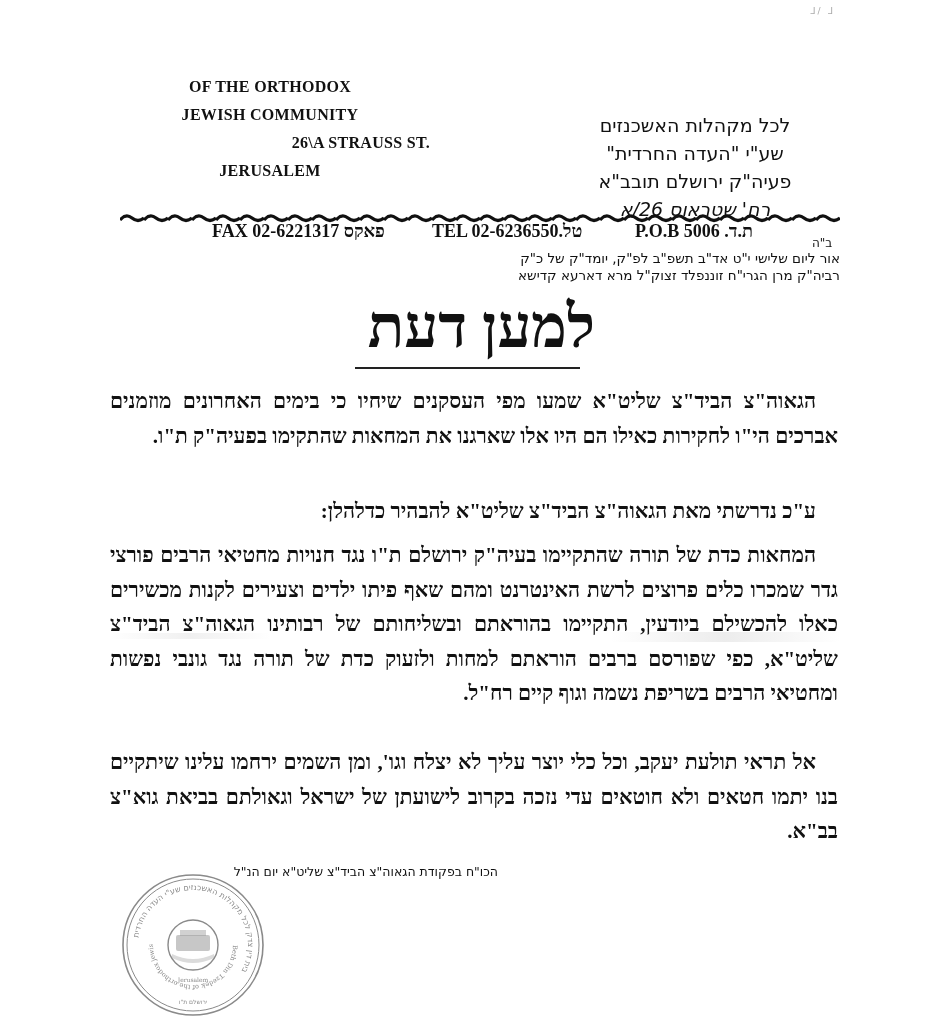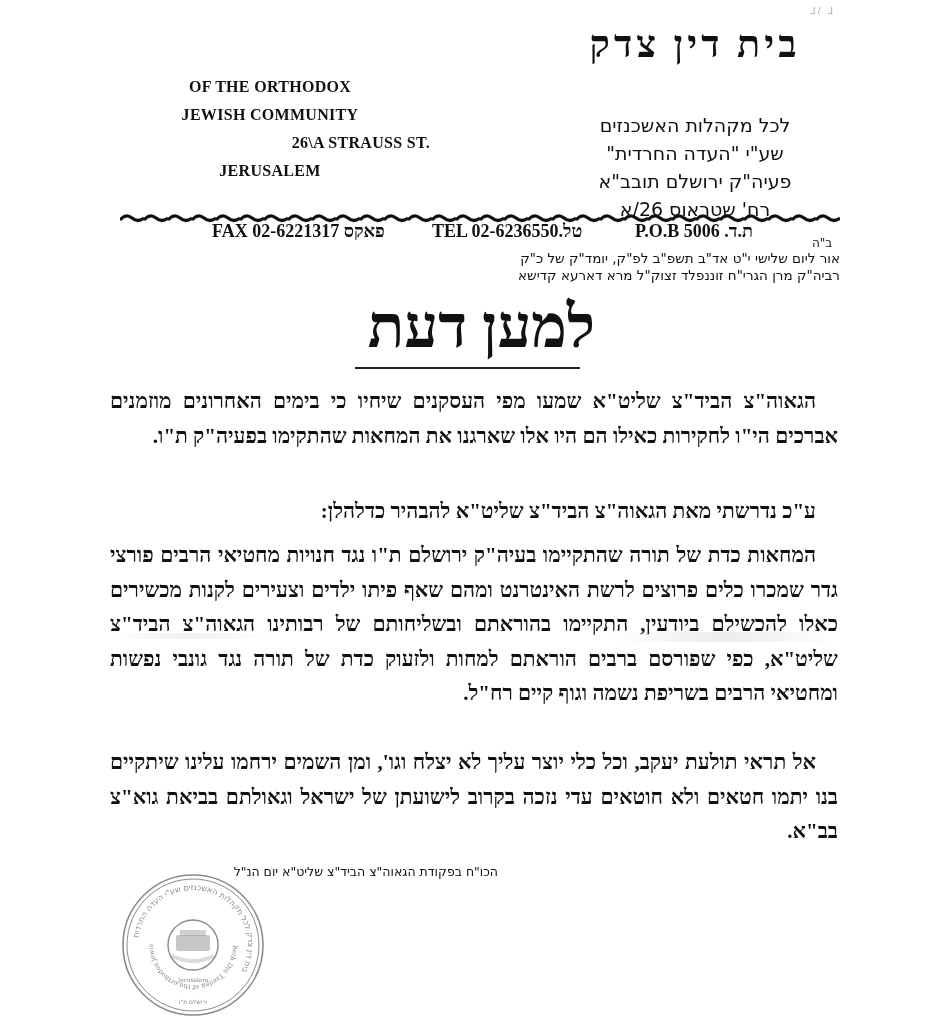--- a/index.html
+++ b/index.html
@@ -46,25 +46,24 @@
 <div class="abs page-mark sans">ᒧ/ ᒧ</div>
 
 <div class="abs lh-en serif" style="top:0;height:200px;">
   <div class="line" style="top:106px;">JEWISH COMMUNITY</div>
   <div class="line" style="top:78px;">OF THE ORTHODOX</div>
   <div class="line" style="top:134px;text-align:right;">26\A STRAUSS ST.</div>
   <div class="line" style="top:162px;">JERUSALEM</div>
 </div>
 
 <div class="abs lh-he sans rtl" style="top:0;height:200px;">
-  <div class="title serif">בית דין צדק</div>
   <div class="line" style="top:74px;">לכל מקהלות האשכנזים</div>
   <div class="line" style="top:102px;">שע"י "העדה החרדית"</div>
   <div class="line" style="top:130px;">פעיה"ק ירושלם תובב"א</div>
-  <div class="line" style="top:158px;">רח' שטראוס 26/א</div>
+  <div class="line" style="top:158px;font-style:italic;">רח' שטראוס 26/א</div>
 </div>
 
 <div class="abs contact serif" style="left:212px;">FAX 02-6221317 פאקס</div>
 <div class="abs contact serif" style="left:432px;">TEL 02-6236550.טל</div>
 <div class="abs contact serif" style="left:635px;">P.O.B 5006 .ת.ד</div>
 
 <svg class="abs divider" viewBox="0 0 720 14" preserveAspectRatio="none">
   <defs>
     <pattern id="wave" width="24" height="14" patternUnits="userSpaceOnUse">
       <path d="M0 9 Q6 2 12 7 Q18 12 24 7" fill="none" stroke="#111" stroke-width="3.2"></path>

